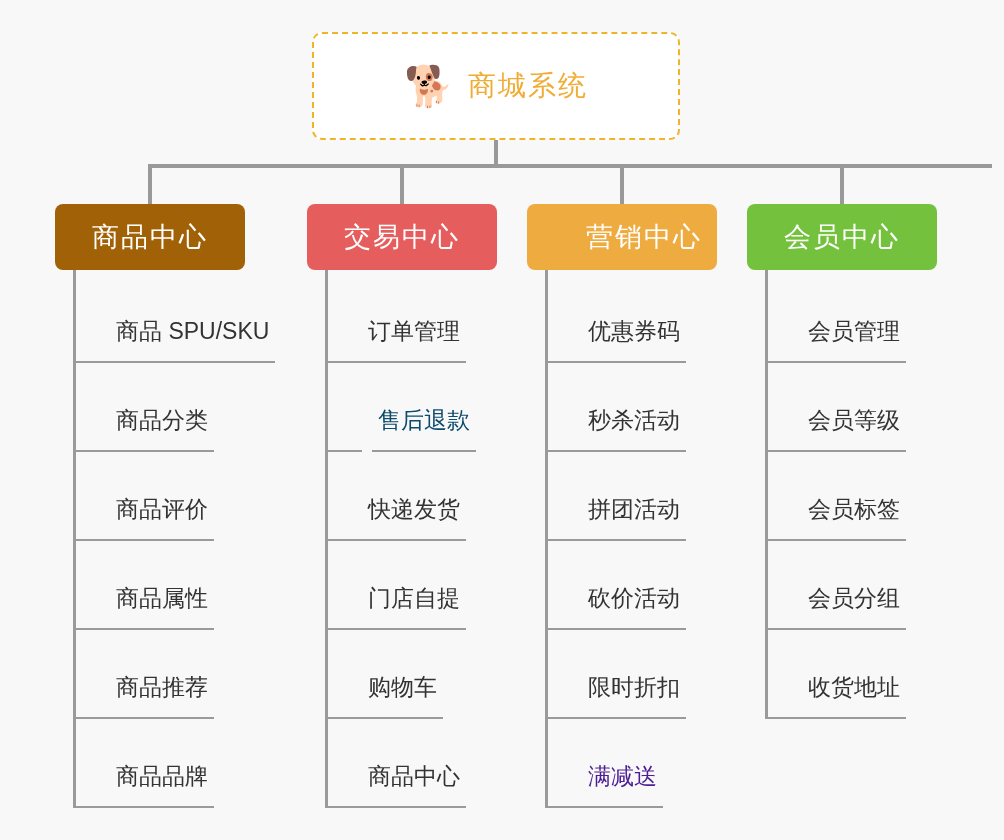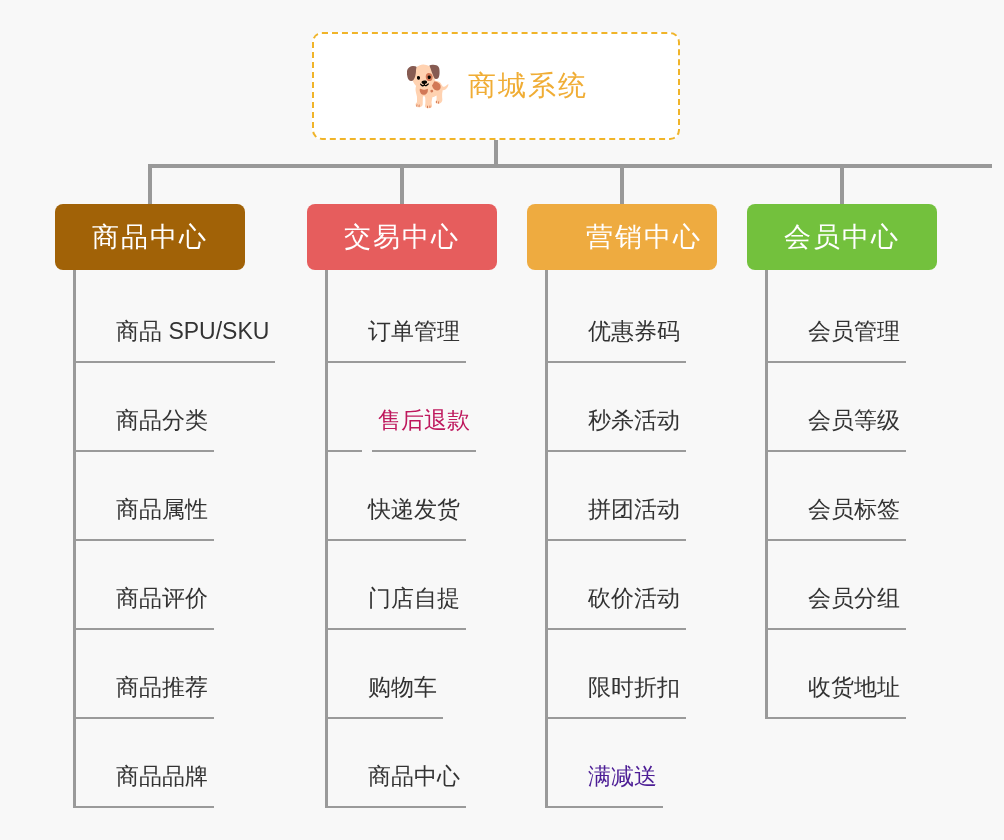--- a/index.html
+++ b/index.html
@@ -144,25 +144,25 @@
       <div class="leaf">
           <span class="leaf-rule" style="background: rgb(154, 154, 154);"></span>
           <span class="leaf-label" style="color: rgb(51, 51, 51); border-bottom-color: rgb(154, 154, 154);">商品 SPU/SKU</span>
         </div>
       <div class="leaf">
           <span class="leaf-rule" style="background: rgb(154, 154, 154);"></span>
           <span class="leaf-label" style="color: rgb(51, 51, 51); border-bottom-color: rgb(154, 154, 154);">商品分类</span>
         </div>
       <div class="leaf">
           <span class="leaf-rule" style="background: rgb(154, 154, 154);"></span>
+          <span class="leaf-label" style="color: rgb(51, 51, 51); border-bottom-color: rgb(154, 154, 154);">商品评价</span>
+        </div>
+      <div class="leaf">
+          <span class="leaf-rule" style="background: rgb(154, 154, 154);"></span>
           <span class="leaf-label" style="color: rgb(51, 51, 51); border-bottom-color: rgb(154, 154, 154);">商品属性</span>
-        </div>
-      <div class="leaf">
-          <span class="leaf-rule" style="background: rgb(154, 154, 154);"></span>
-          <span class="leaf-label" style="color: rgb(51, 51, 51); border-bottom-color: rgb(154, 154, 154);">商品评价</span>
         </div>
       <div class="leaf">
           <span class="leaf-rule" style="background: rgb(154, 154, 154);"></span>
           <span class="leaf-label" style="color: rgb(51, 51, 51); border-bottom-color: rgb(154, 154, 154);">商品推荐</span>
         </div>
       <div class="leaf">
           <span class="leaf-rule" style="background: rgb(154, 154, 154);"></span>
           <span class="leaf-label" style="color: rgb(51, 51, 51); border-bottom-color: rgb(154, 154, 154);">商品品牌</span>
         </div>
     </div>
@@ -170,21 +170,21 @@
 
   <div class="column" style="left:307px">
     <div class="col-header" style="background: rgb(230, 93, 93);">交易中心</div>
     <div class="branch" style="border-left-color: rgb(154, 154, 154);">
       <div class="leaf">
           <span class="leaf-rule" style="background: rgb(154, 154, 154);"></span>
           <span class="leaf-label" style="color: rgb(51, 51, 51); border-bottom-color: rgb(154, 154, 154);">订单管理</span>
         </div>
       <div class="leaf">
           <span class="leaf-rule" style="background: rgb(154, 154, 154);"></span>
-          <span class="leaf-label" style="color: #be185d; border-bottom-color: rgb(154, 154, 154); margin-left: 44px;">售后退款</span>
+          <span class="leaf-label" style="color: #0c4a6e; border-bottom-color: rgb(154, 154, 154); margin-left: 44px;">售后退款</span>
         </div>
       <div class="leaf">
           <span class="leaf-rule" style="background: rgb(154, 154, 154);"></span>
           <span class="leaf-label" style="color: rgb(51, 51, 51); border-bottom-color: rgb(154, 154, 154);">快递发货</span>
         </div>
       <div class="leaf">
           <span class="leaf-rule" style="background: rgb(154, 154, 154);"></span>
           <span class="leaf-label" style="color: rgb(51, 51, 51); border-bottom-color: rgb(154, 154, 154);">门店自提</span>
         </div>
       <div class="leaf">

